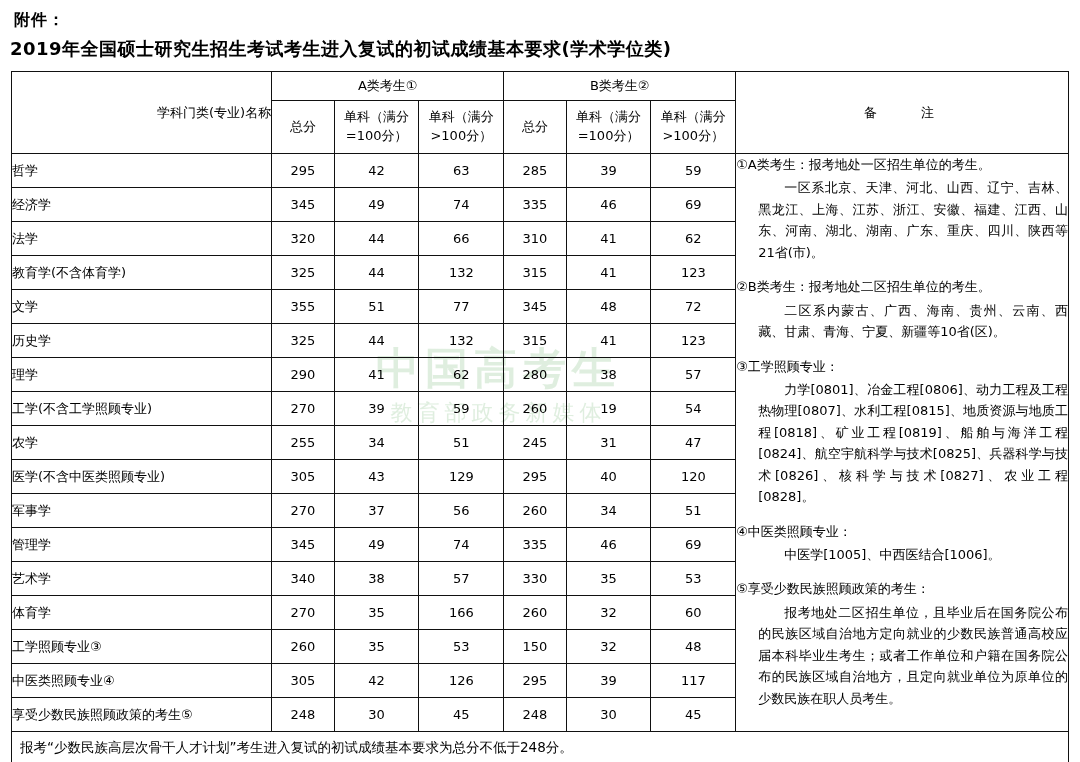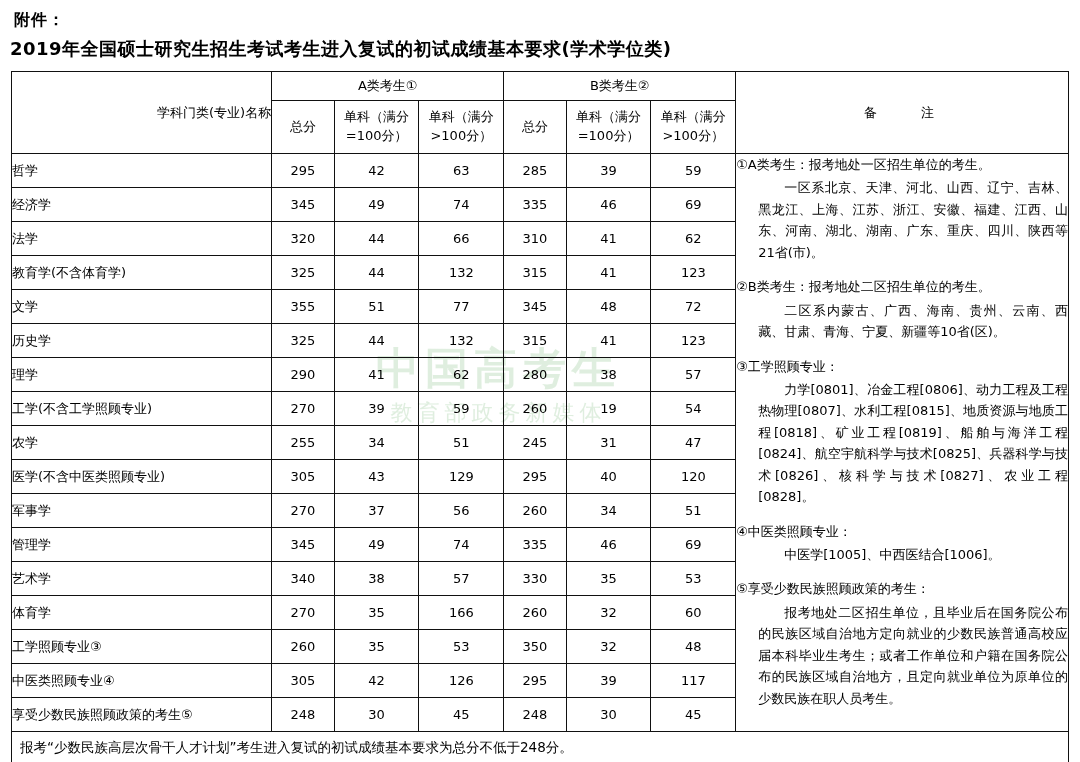--- a/index.html
+++ b/index.html
@@ -326,21 +326,21 @@
           <td class="num">166</td>
           <td class="num">260</td>
           <td class="num">32</td>
           <td class="num">60</td>
         </tr>
         <tr>
           <td class="row-name">工学照顾专业③</td>
           <td class="num">260</td>
           <td class="num">35</td>
           <td class="num">53</td>
-          <td class="num">350</td>
+          <td class="num">150</td>
           <td class="num">32</td>
           <td class="num">48</td>
         </tr>
         <tr>
           <td class="row-name">中医类照顾专业④</td>
           <td class="num">305</td>
           <td class="num">42</td>
           <td class="num">126</td>
           <td class="num">295</td>
           <td class="num">39</td>

